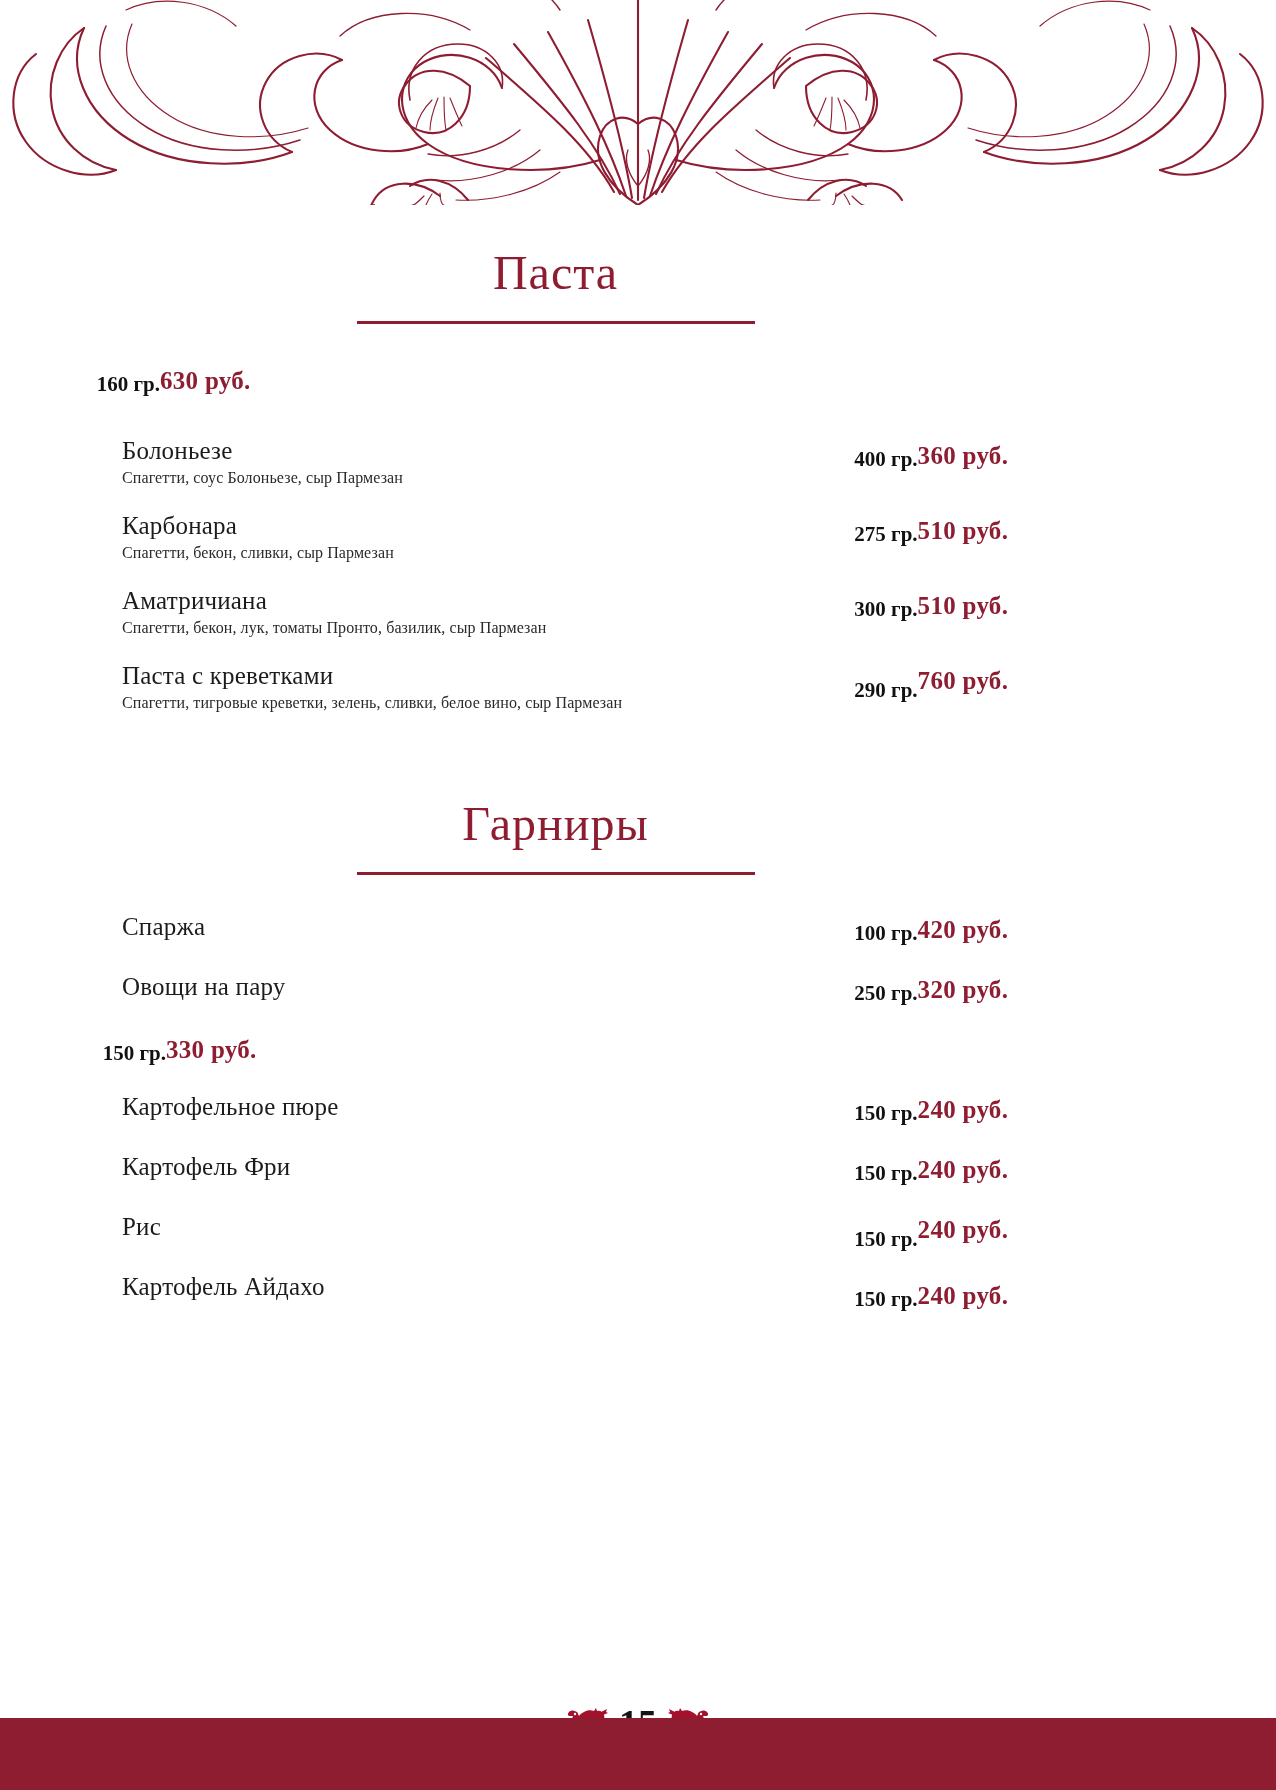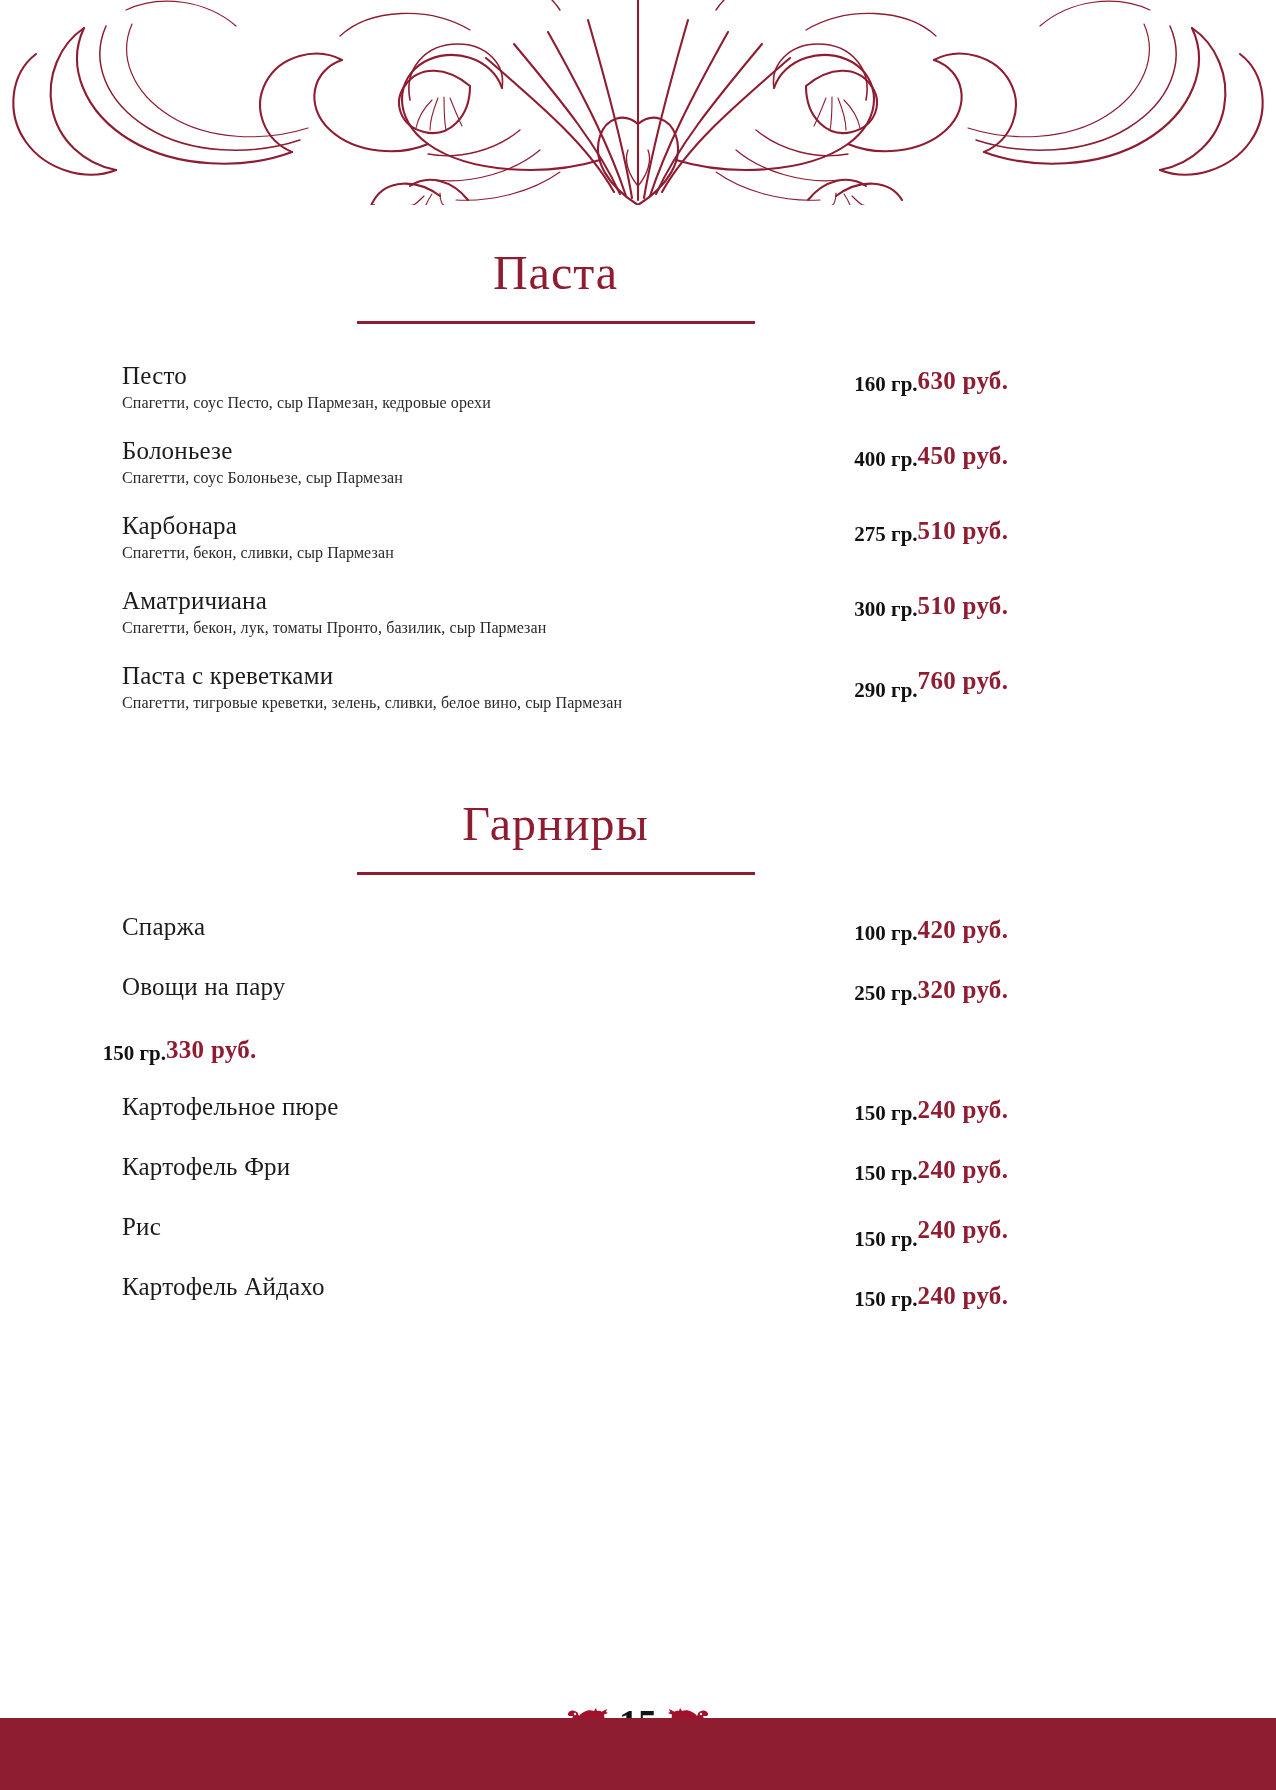--- a/index.html
+++ b/index.html
@@ -251,35 +251,31 @@
   </div>
 
   <div class="section section-pasta">
     <div class="section-head">
       <div class="section-title">Паста</div>
       <div class="title-rule"></div>
     </div>
     <div class="items">
 
       <div class="row row-pasta">
-        <div class="col-name">
-          <div class="item-name">Песто</div>
-          <div class="item-desc">Спагетти, соус Песто, сыр Пармезан, кедровые орехи</div>
-        </div>
         <div class="col-weight">160 гр.</div>
         <div class="col-price">630 руб.</div>
       </div>
 
       <div class="row row-pasta">
         <div class="col-name">
           <div class="item-name">Болоньезе</div>
           <div class="item-desc">Спагетти, соус Болоньезе, сыр Пармезан</div>
         </div>
         <div class="col-weight">400 гр.</div>
-        <div class="col-price">450 руб.</div>
+        <div class="col-price">360 руб.</div>
       </div>
 
       <div class="row row-pasta">
         <div class="col-name">
           <div class="item-name">Карбонара</div>
           <div class="item-desc">Спагетти, бекон, сливки, сыр Пармезан</div>
         </div>
         <div class="col-weight">275 гр.</div>
         <div class="col-price">510 руб.</div>
       </div>

